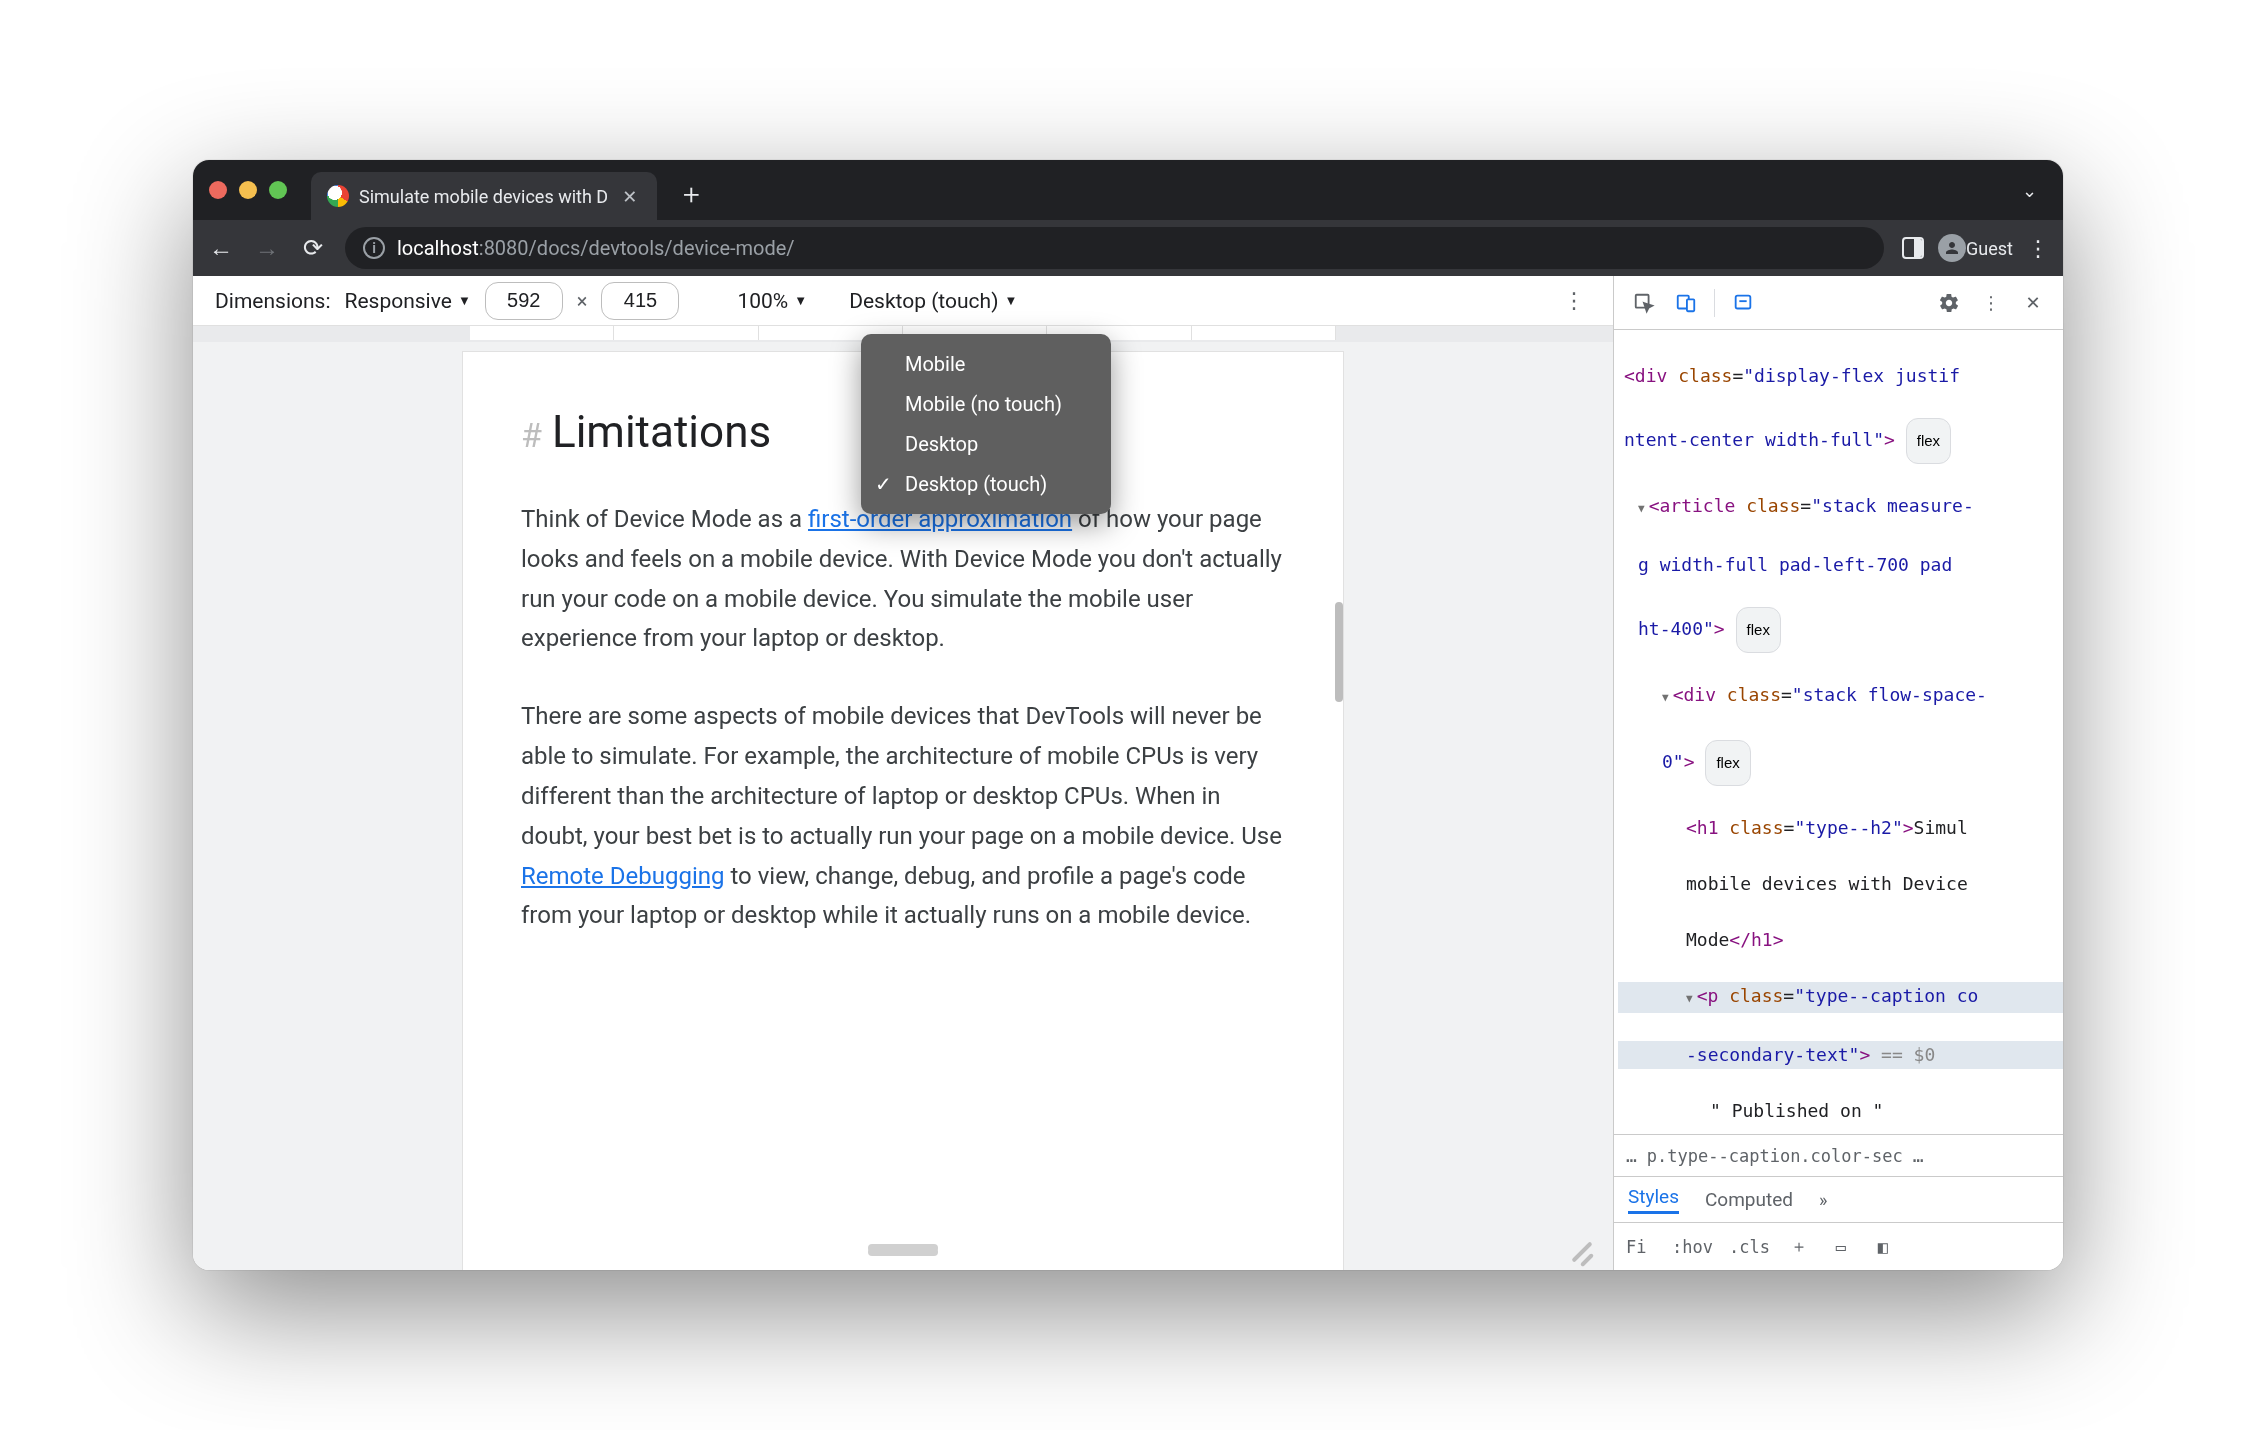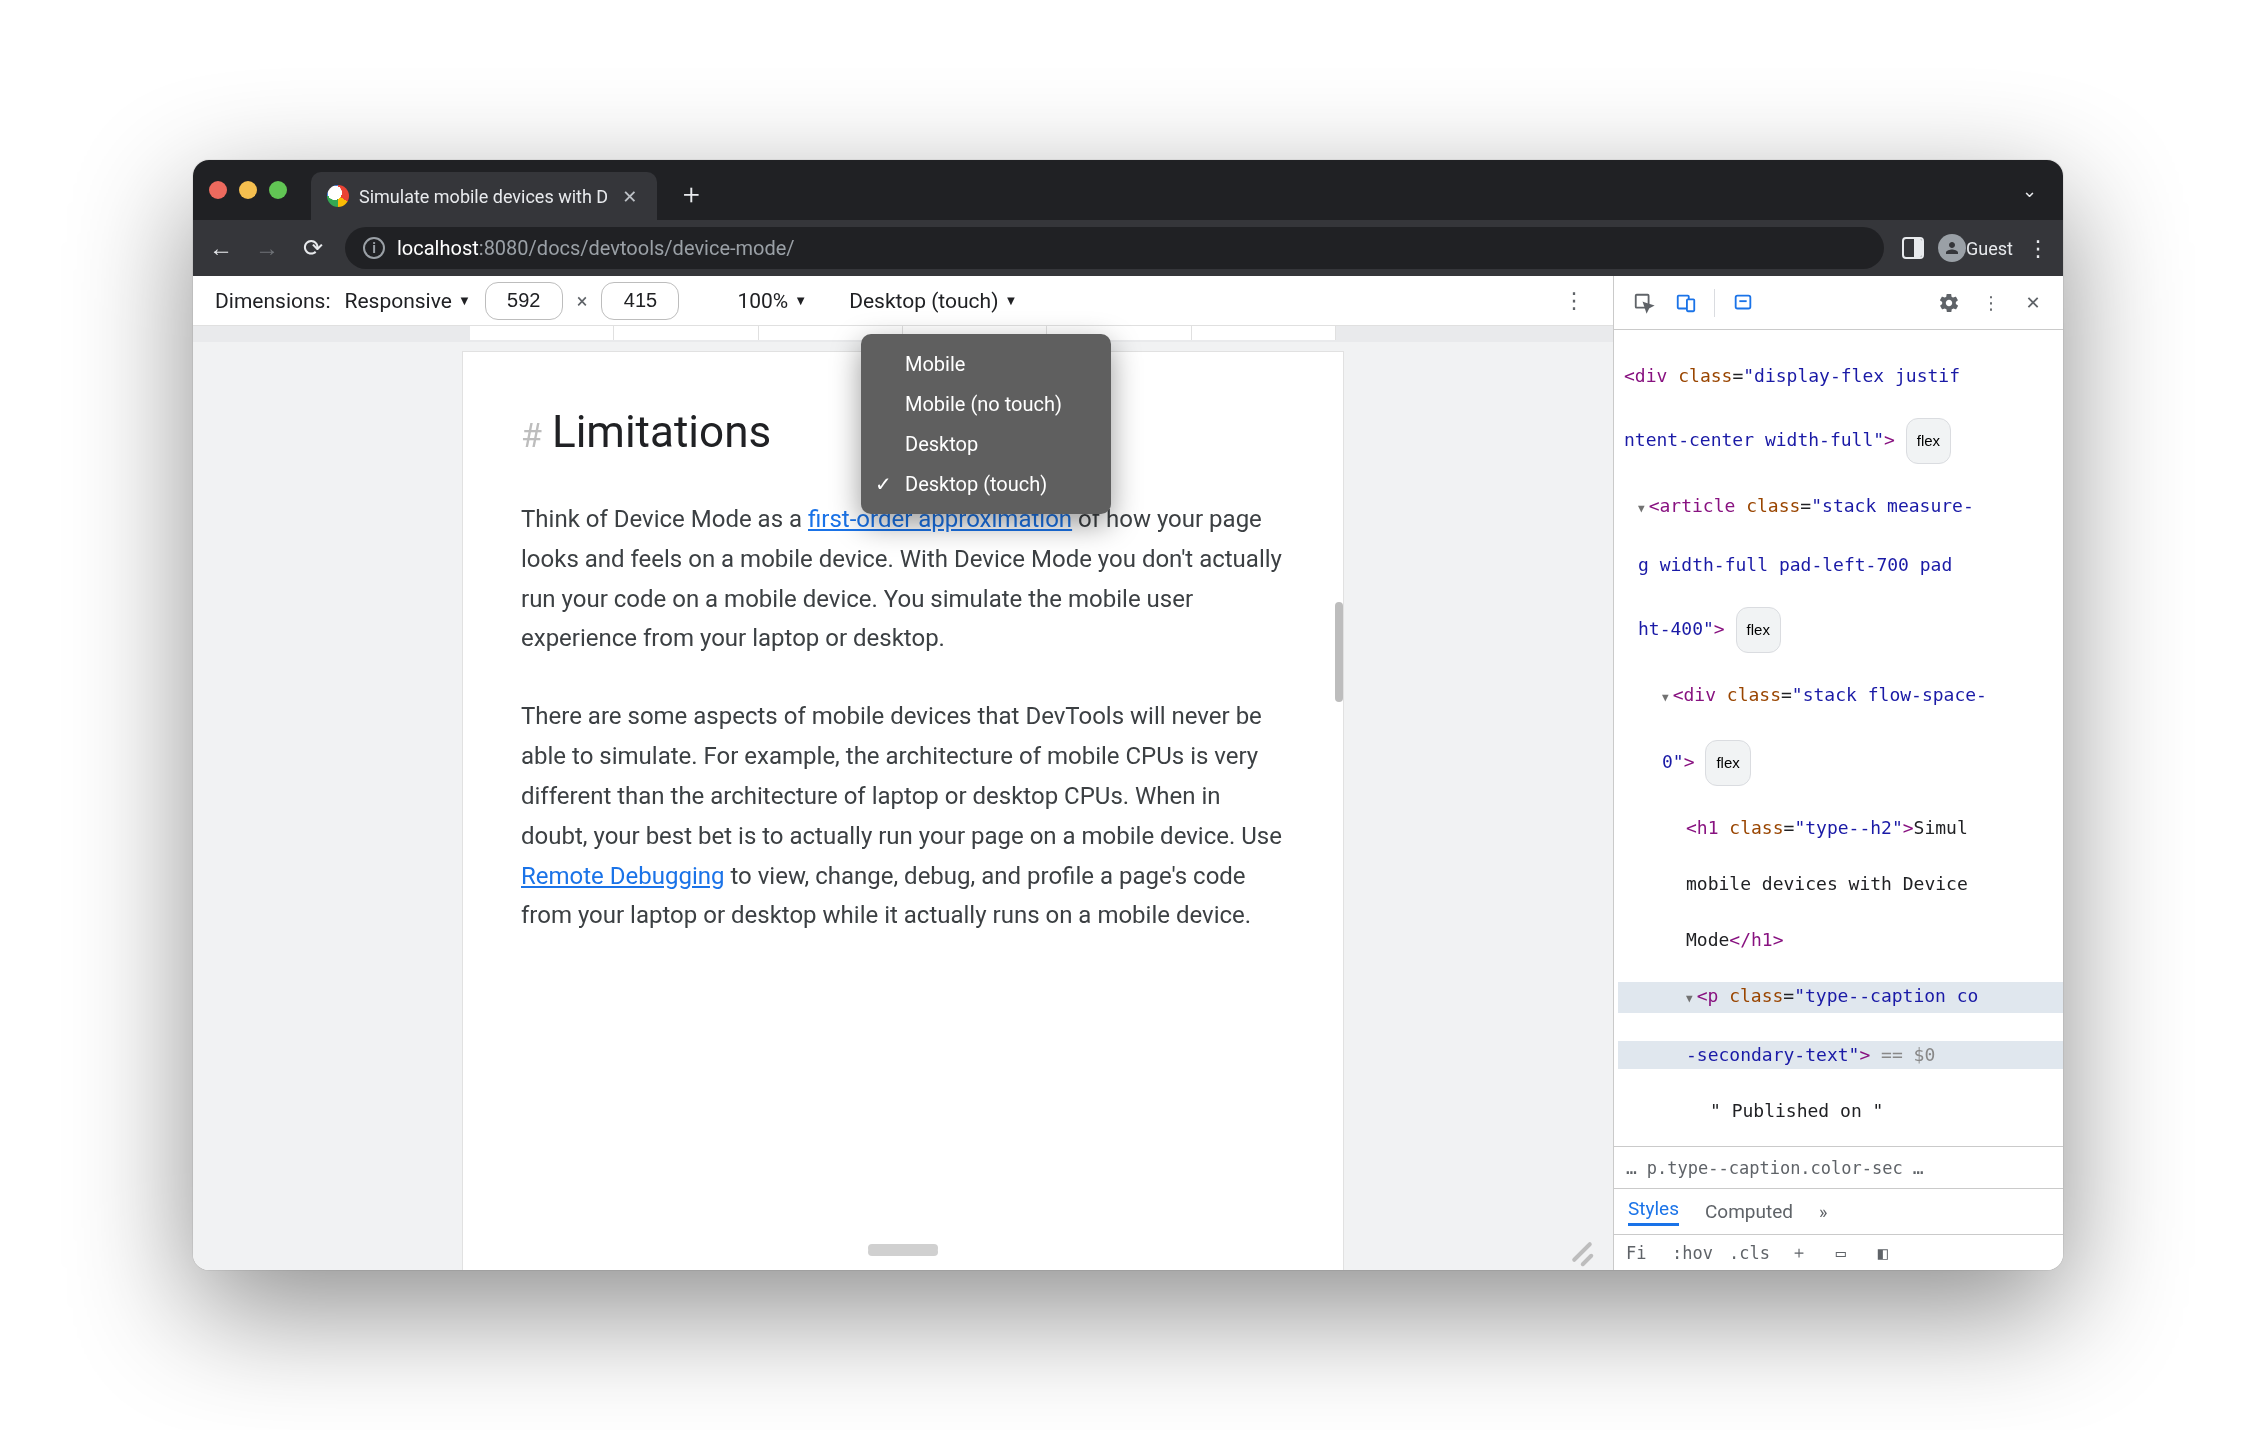--- a/index.html
+++ b/index.html
@@ -229,21 +229,21 @@
 }
 .crumbs .ell { font-size: 18px; }
 .crumbs .sel { color: #5f6368; }
 .styles-tabs {
   height: 46px; display: flex; align-items: center; padding: 0 14px; gap: 26px;
   border-top: 1px solid #cacaca; font-size: 19px; color: #5f6368;
 }
 .styles-tabs .active-tab { color: #1a73e8; border-bottom: 3px solid #1a73e8; padding-bottom: 3px; }
 .styles-tabs .more { font-size: 18px; }
 .styles-controls {
-  height: 36px; display: flex; align-items: center; gap: 16px; padding: 0 12px;
+  height: 48px; display: flex; align-items: center; gap: 16px; padding: 0 12px;
   border-top: 1px solid #cacaca; font-family: Menlo, monospace; font-size: 17px; color: #5f6368;
 }
 .styles-controls .filter { width: 30px; overflow: hidden; }
 .styles-controls .icon-btn { width: 26px; text-align: center; }
 </style>
 </head>
 <body>
 
 <div class="window">
 

